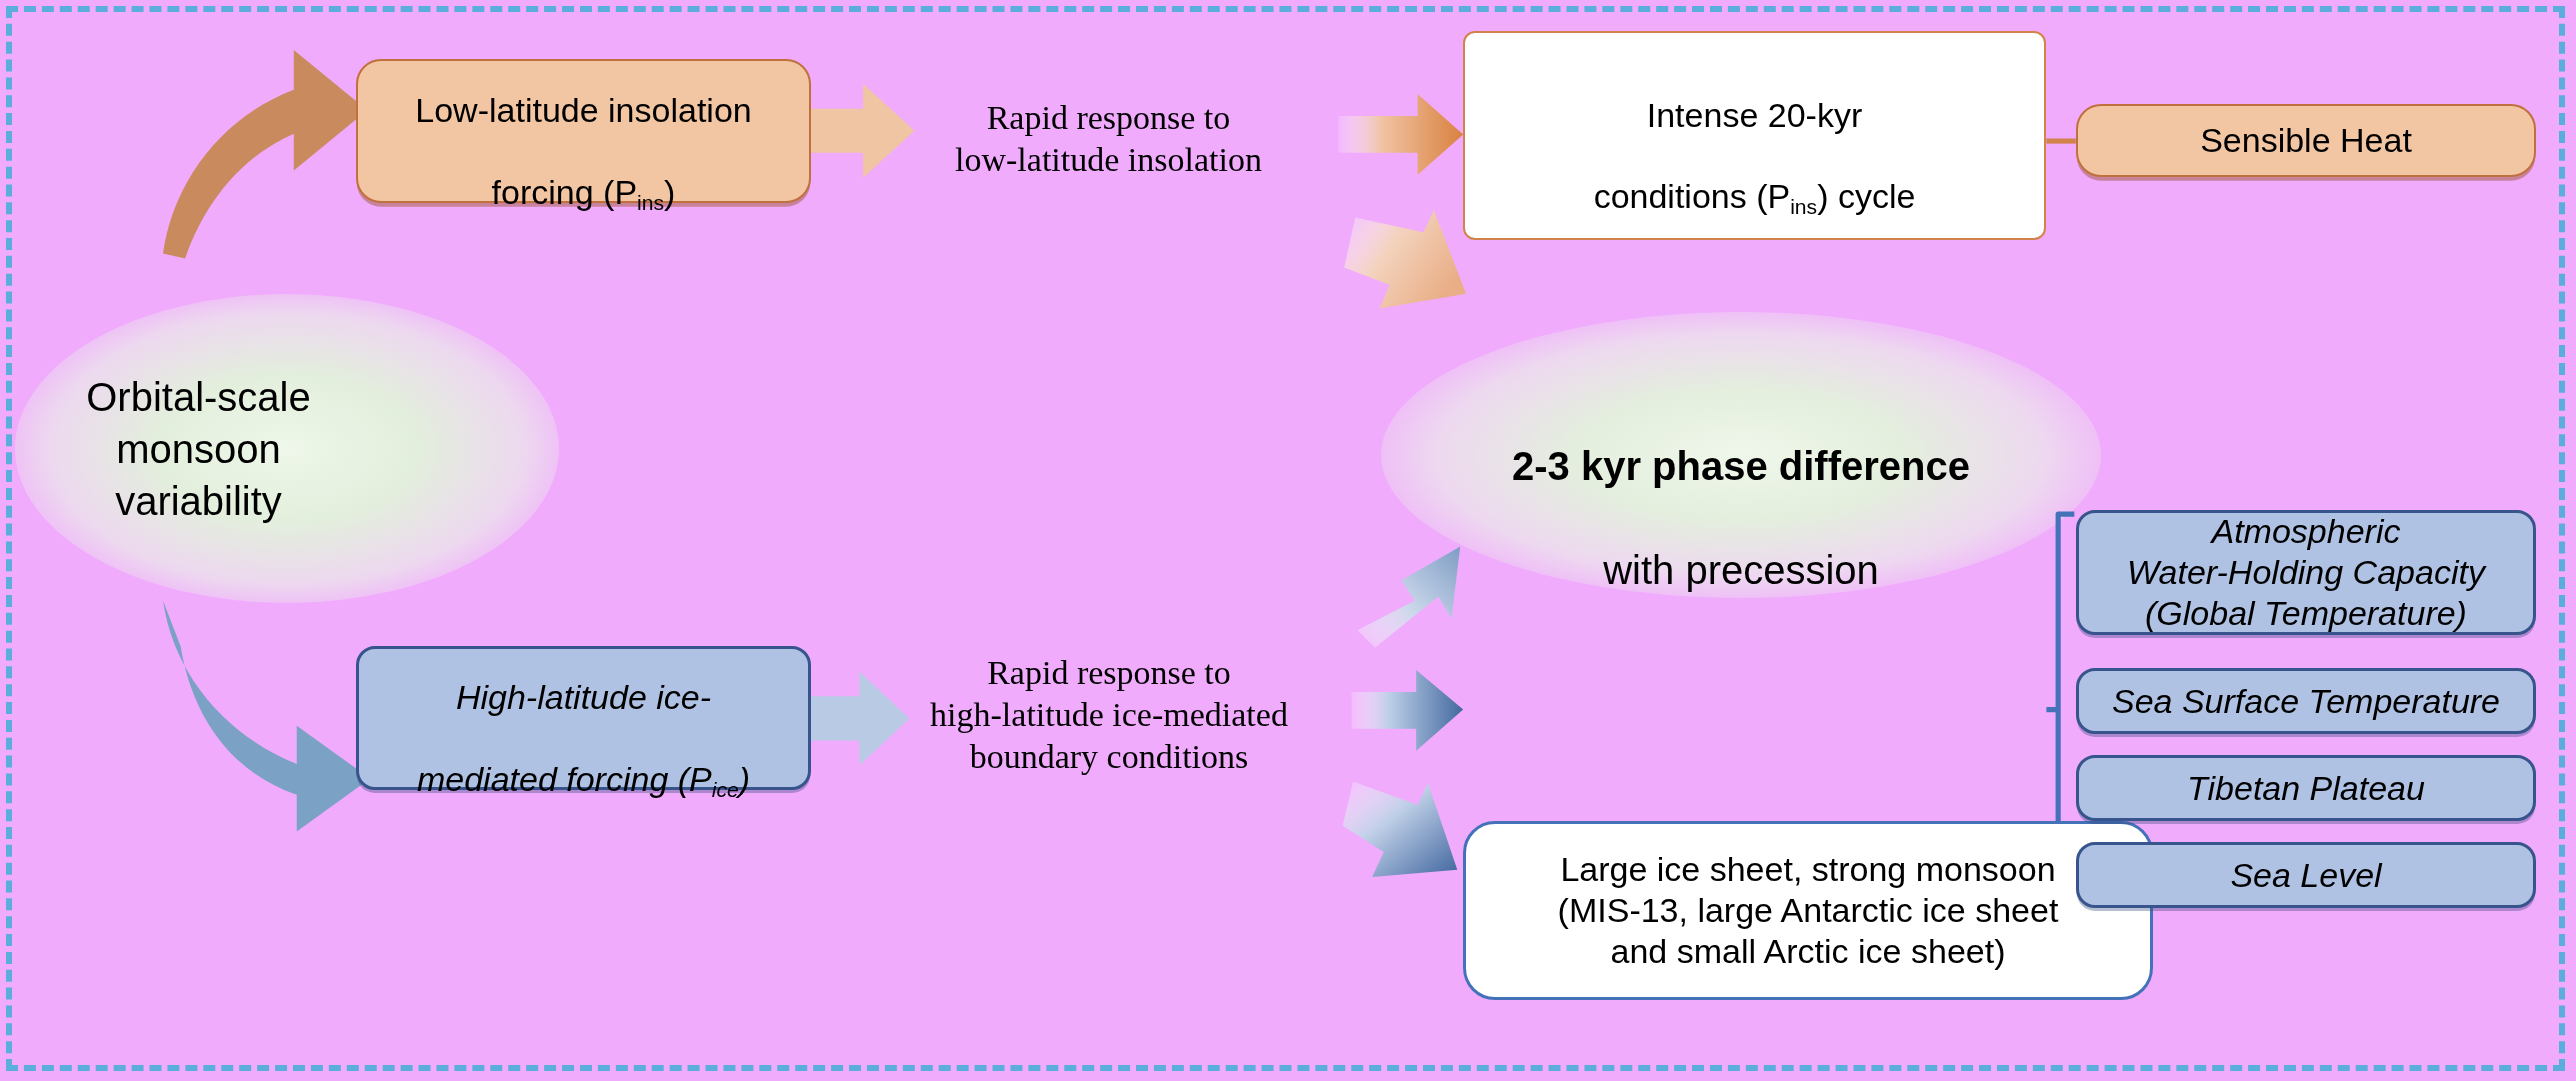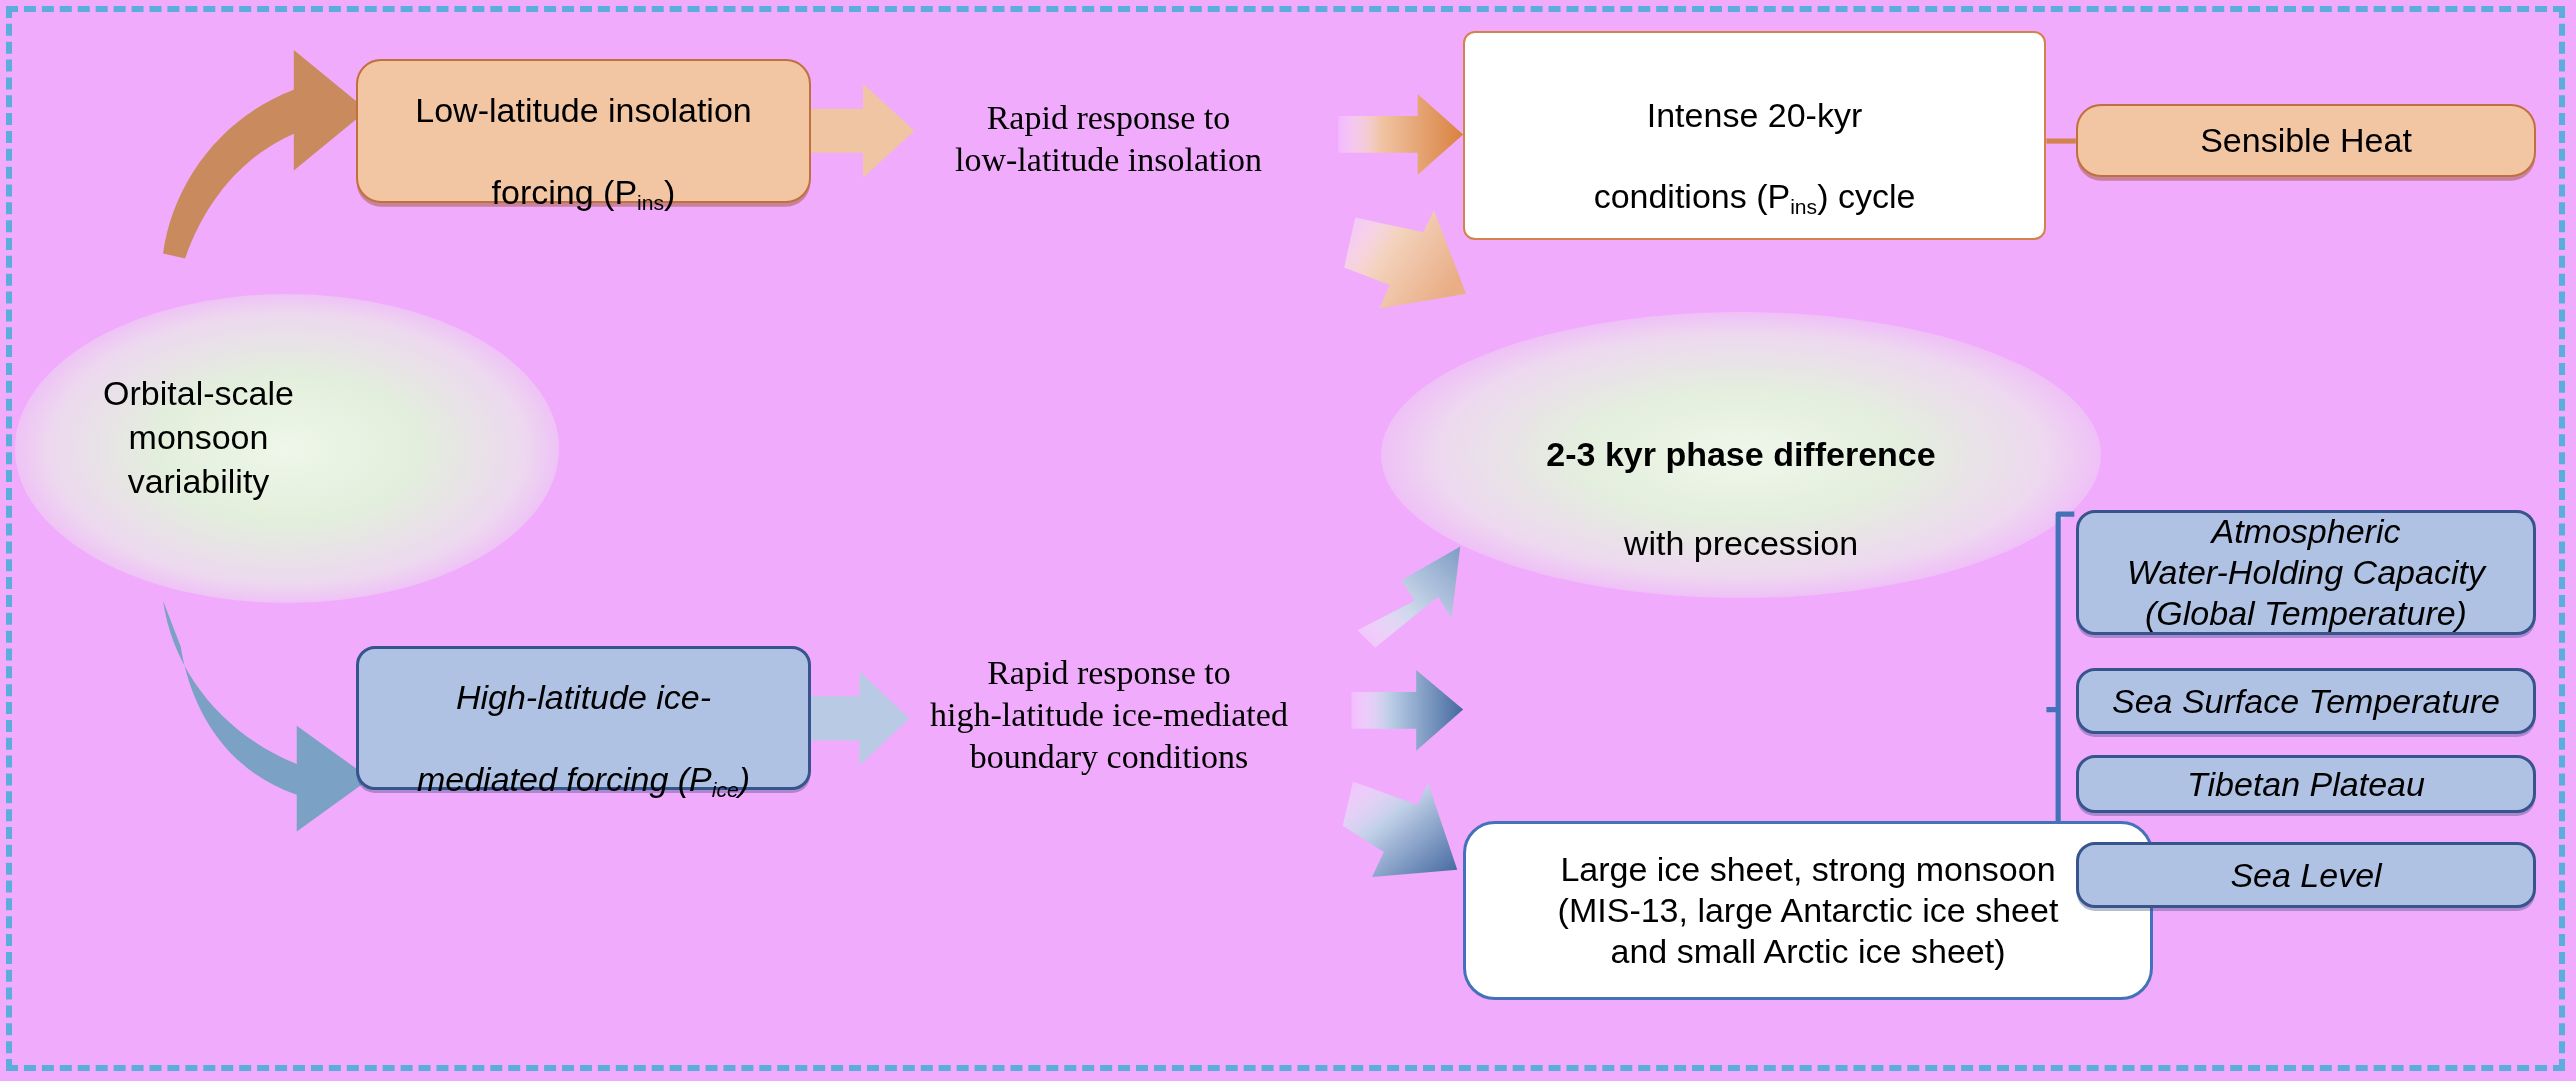--- a/index.html
+++ b/index.html
@@ -111,21 +111,21 @@
     line-height: 1.24;
     font-size: 34px;
     font-family: Liberation Serif, serif;
   }
   .glow-label {
     position: absolute;
     text-align: center;
     color: #000;
     white-space: pre-line;
     line-height: 1.3;
-    font-size: 34px;
+    font-size: 40px;
     z-index: 5;
   }
   .glow-label .bold-line {
     font-weight: bold;
   }
   sub {
     font-size: 0.62em;
     vertical-align: baseline;
     position: relative;
     top: 0.28em;
@@ -133,21 +133,21 @@
 
   
   #box-low-lat       { left: 356px;  top: 59px;   width: 455px;  height: 144px; }
   #box-intense       { left: 1463px; top: 31px;   width: 583px;  height: 209px; }
   #box-sensible      { left: 2076px; top: 104px;  width: 460px;  height: 73px; }
   #box-high-lat      { left: 356px;  top: 646px;  width: 455px;  height: 144px; }
   #box-cycles        { left: 1463px; top: 604px;  width: 583px;  height: 200px; }
   #box-icesheet      { left: 1463px; top: 821px; width: 690px;  height: 179px; }
   #box-awhc          { left: 2076px; top: 510px;  width: 460px;  height: 125px; }
   #box-sst           { left: 2076px; top: 668px;  width: 460px;  height: 66px;  }
-  #box-tibet         { left: 2076px; top: 755px; width: 460px;  height: 58px;  }
+  #box-tibet         { left: 2076px; top: 755px; width: 460px;  height: 66px;  }
   #box-sealevel      { left: 2076px; top: 842px; width: 460px;  height: 66px;  }
 
   #label-rapid-low   { left: 903px; top: 97px;  width: 411px; }
   #label-rapid-high  { left: 874px; top: 652px;  width: 470px; }
 
   #label-orbital     { left: 44px;   top: 371px;  width: 309px; }
   #label-phase       { left: 1440px; top: 388px;  width: 602px; }
 </style>
 </head>
 <body>

